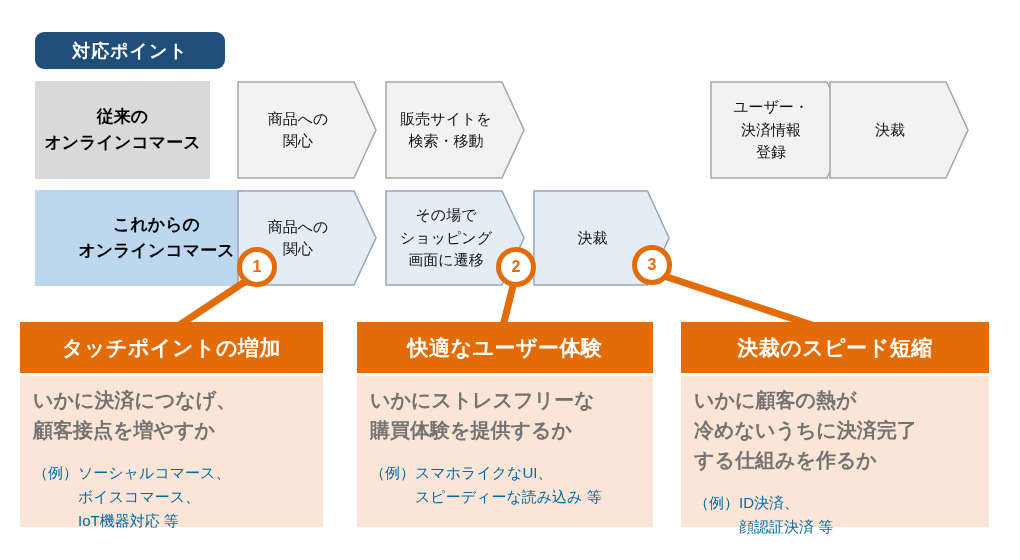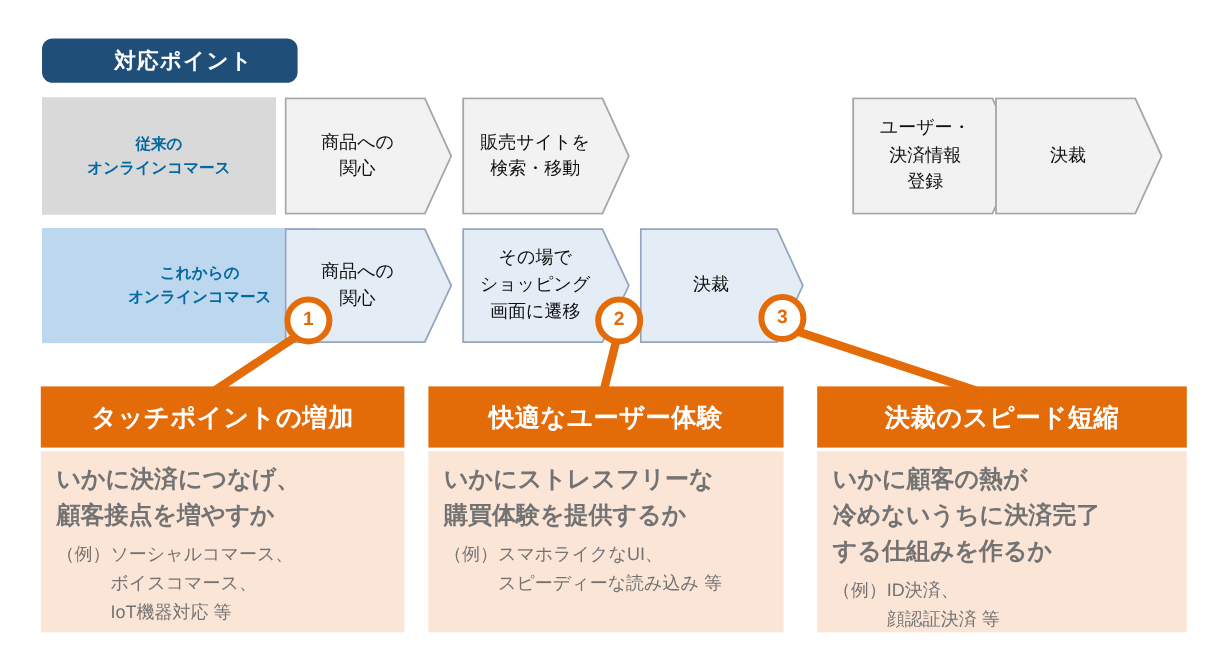--- a/index.html
+++ b/index.html
@@ -4,27 +4,27 @@
 <style>
   html,body{margin:0;padding:0;background:#ffffff;}
   .canvas{
     position:relative;width:1020px;height:560px;background:#ffffff;overflow:hidden;
     font-family:"Liberation Sans","DejaVu Sans",sans-serif;color:#1a1a1a;
   }
   
   .badge{
     position:absolute;left:35px;top:32px;width:190px;height:37px;
     background:#1F4E79;border-radius:9px;color:#ffffff;font-weight:bold;font-size:18px;
-    display:flex;align-items:center;justify-content:center;letter-spacing:1px;padding-left:23px;
+    display:flex;align-items:center;justify-content:center;letter-spacing:1px;
   }
   
   .row-label{
-    position:absolute;left:35px;width:195px;
+    position:absolute;left:35px;width:175px;
     display:flex;align-items:center;justify-content:center;text-align:center;
-    font-weight:bold;font-size:13px;line-height:1.55;white-space:pre-line;color:#0369a1;
+    font-weight:bold;font-size:17px;line-height:1.55;white-space:pre-line;color:#000000;
   }
   .row1-label{top:81px;height:98px;background:#D9D9D9;}
   .row2-label{top:190px;height:96px;background:#BDD7EE;padding-left:34px;}
   
   .step{position:absolute;width:140px;}
   .step.r1{top:81px;height:98px;}
   .step.r2{top:190px;height:96px;}
   .step svg{position:absolute;left:0;top:0;width:100%;height:100%;}
   .step .fill1{fill:#F2F2F2;stroke:#A6A6A6;stroke-width:1.5;}
   .step .fill2{fill:#E4EDF6;stroke:#95A5BC;stroke-width:1.5;}
@@ -44,21 +44,21 @@
     color:#E36C09;font-weight:bold;font-size:16px;
   }
   
   .pbox{position:absolute;top:322px;}
   .pbox-title{
     height:51px;background:#E36C09;color:#ffffff;font-weight:bold;font-size:21px;
     display:flex;align-items:center;justify-content:center;margin-bottom:3px;letter-spacing:.5px;
   }
   .pbox-body{height:151px;background:#FBE5D6;padding:9px 13px 0 13px;box-sizing:border-box;}
   .pbox-point{font-size:20px;font-weight:bold;line-height:1.5;white-space:pre-line;color:#737373;}
-  .pbox-examples{font-size:15px;line-height:1.6;white-space:pre-line;margin-top:6px;color:#737373;}
+  .pbox-examples{font-size:15px;line-height:1.6;white-space:pre-line;margin-top:16px;color:#0369a1;}
 </style>
 </head>
 <body>
 
 <div class="canvas">
 
   <div class="badge">対応ポイント</div>
 
   <div class="row-label row1-label">従来の
 オンラインコマース</div>
@@ -126,21 +126,21 @@
   <div class="marker" style="left:237px;top:247px">
     <span>1</span>
   </div>
   <div class="marker" style="left:496px;top:247px">
     <span>2</span>
   </div>
   <div class="marker" style="left:632px;top:245px">
     <span>3</span>
   </div>
 
-  <div class="pbox" style="left:34px;width:303px">
+  <div class="pbox" style="left:20px;width:303px">
     <div class="pbox-title">タッチポイントの増加</div>
     <div class="pbox-body">
       <div class="pbox-point">いかに決済につなげ、
 顧客接点を増やすか</div>
       <div class="pbox-examples">（例）ソーシャルコマース、
 　　　ボイスコマース、
 　　　IoT機器対応 等</div>
     </div>
   </div>
 

